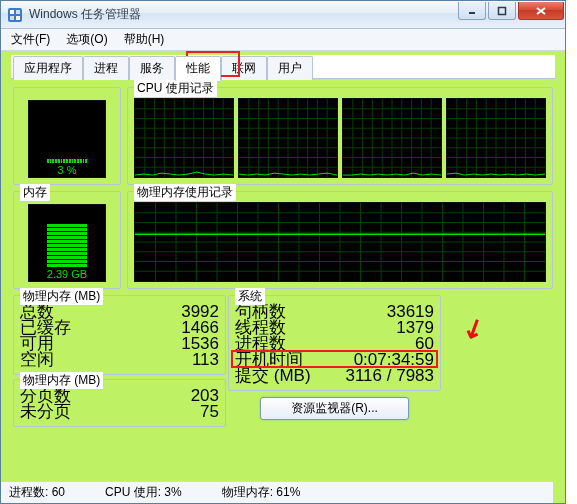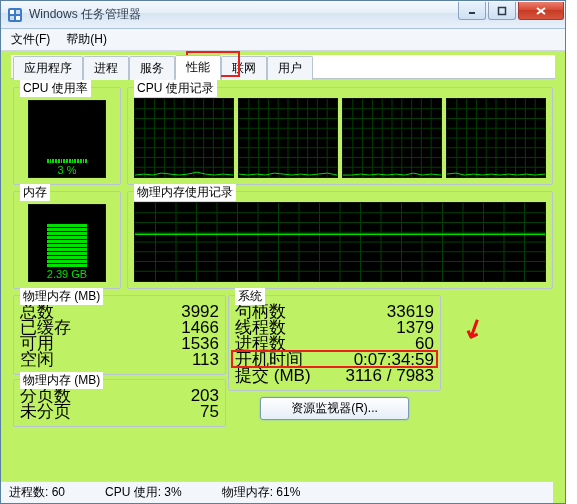--- a/index.html
+++ b/index.html
@@ -7,21 +7,21 @@
   .window { width: 566px; height: 504px; border: 1px solid #5a7fa0; background: #bef264; position: relative; }
   .titlebar { height: 28px; background: linear-gradient(to bottom, #f5f9fe 0%, #e6eef8 45%, #d6e4f3 46%, #e9f1fa 100%); display: flex; align-items: center; border-bottom: 1px solid #a9c1db; position: relative; }
   .title-icon { width: 16px; height: 16px; margin: 0 6px; }
   .title-text { color: #2b3a4a; font-size: 12px; flex: 1; }
   .win-btns { display: flex; height: 20px; position: absolute; right: 1px; top: 1px; }
   .win-btn { width: 28px; height: 18px; margin-left: 2px; border: 1px solid #8aa4c0; border-top: none; border-radius: 0 0 3px 3px; display: flex; align-items: center; justify-content: center; background: linear-gradient(to bottom,#e9f2fc,#cfe0f2); cursor: default; }
   .win-btn.close { background: linear-gradient(to bottom,#e88070,#d94b34 45%,#c43a23 46%,#d6553e); border-color:#a33; width: 46px; }
   .win-btn svg { display: block; }
   .menubar { height: 22px; display: flex; align-items: center; padding: 0 2px; border-bottom: 1px solid #d0d7e0; background: #f3f6fb; }
   .menu-item { padding: 2px 8px; cursor: default; }
-  .tabs { height: 24px; display: flex; align-items: center; border-bottom: 1px solid #b8c4d4; background: #fff; padding-left: 2px; margin: 4px 10px 0 10px; position: relative; }
+  .tabs { height: 24px; display: flex; align-items: flex-start; border-bottom: 1px solid #b8c4d4; background: #fff; padding-left: 2px; margin: 4px 10px 0 10px; position: relative; }
   .tab { padding: 3px 10px; border: 1px solid #b8c4d4; border-bottom: none; background: #f2f5f9; margin-right: 0px; border-radius: 2px 2px 0 0; position: relative; top: 1px; cursor: default; }
   .tab.selected { background: #fff; border-bottom: 1px solid #fff; z-index: 2; }
   .highlight-tab-box { position: absolute; border: 2px solid #e82020; pointer-events: none; }
   .content { padding: 8px 12px 4px 12px; }
   .gauges-row { display: flex; gap: 6px; }
   .group { border: 1px solid #b8c4d4; border-radius: 2px; position: relative; padding: 10px 6px 6px 6px; }
   .group-label { position: absolute; top: -8px; left: 6px; background: #fff; padding: 0 3px; font-size: 12px; }
   .cpu-gauge-box { width: 108px; }
   .gauge { background: #000; width: 78px; height: 78px; margin: 2px auto 0 auto; position: relative; border: 1px solid #111; }
   .gauge-bars { position: absolute; bottom: 14px; left: 18px; right: 18px; display: flex; gap: 1px; align-items: flex-end; height: 50px; justify-content: center; }
@@ -77,37 +77,37 @@
           <svg width="12" height="10">
             <line x1="2" y1="2" x2="10" y2="8" stroke="#fff" stroke-width="2"></line>
             <line x1="10" y1="2" x2="2" y2="8" stroke="#fff" stroke-width="2"></line>
           </svg>
         </div>
     </div>
   </div>
 
   <div class="menubar">
     <span class="menu-item">文件(F)</span>
+    <span class="menu-item">选项(O)</span>
     <span class="menu-item">帮助(H)</span>
   </div>
 
   <div class="tabs">
     <div class="tab">应用程序</div>
     <div class="tab">进程</div>
     <div class="tab">服务</div>
     <div class="tab selected">性能</div>
     <div class="tab">联网</div>
     <div class="tab">用户</div>
   </div>
   <div class="highlight-tab-box" style="left:185px; top:50px; width:54px; height:26px;"></div>
 
   <div class="content">
     <div class="gauges-row">
       <div class="group cpu-gauge-box">
-        <span class="group-label">CPU 使用率</span>
         <div class="gauge">
           <div class="gauge-bars">
               <span style="height:8%"></span>
               <span style="height:8%"></span>
               <span style="height:8%"></span>
               <span style="height:8%"></span>
               <span style="height:8%"></span>
               <span style="height:8%"></span>
               <span style="height:8%"></span>
               <span style="height:8%"></span>

